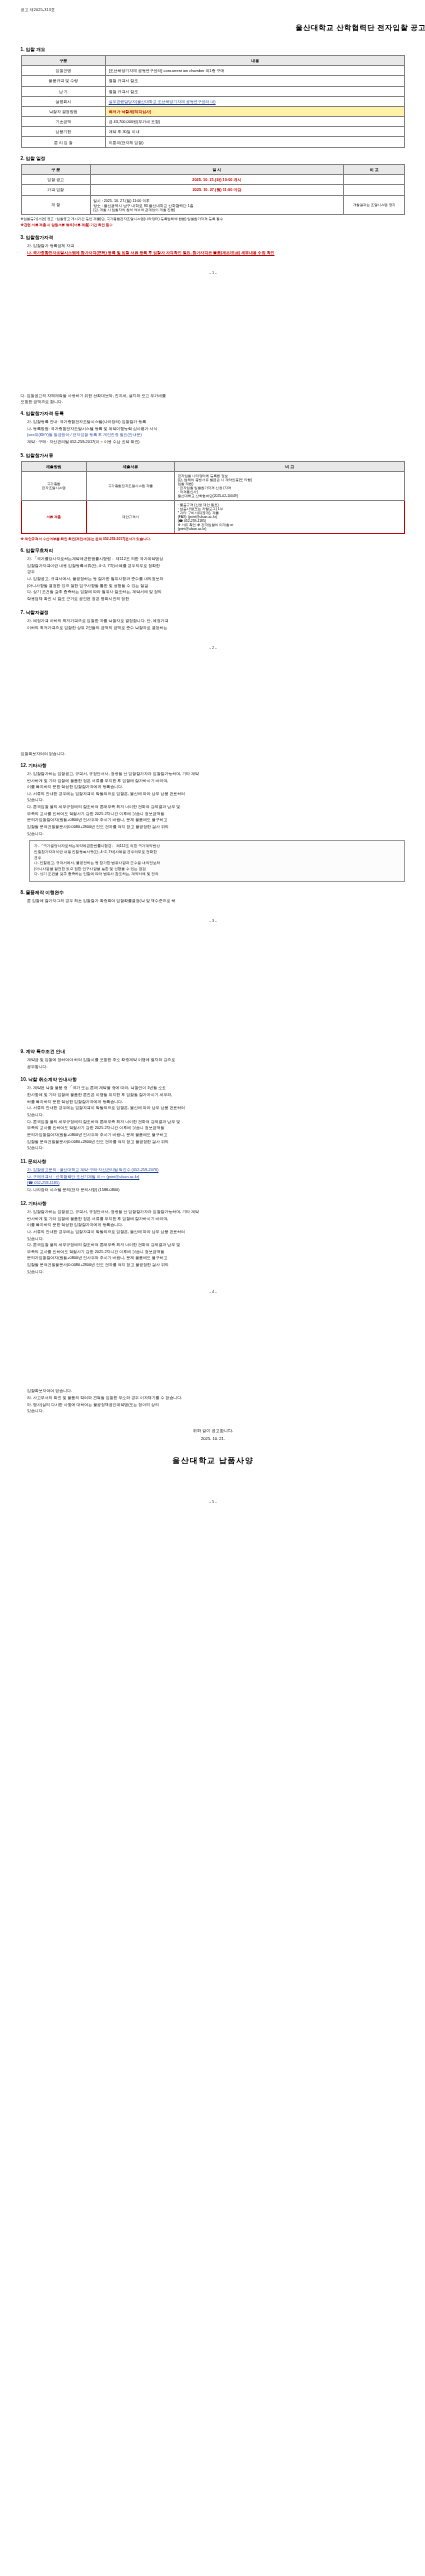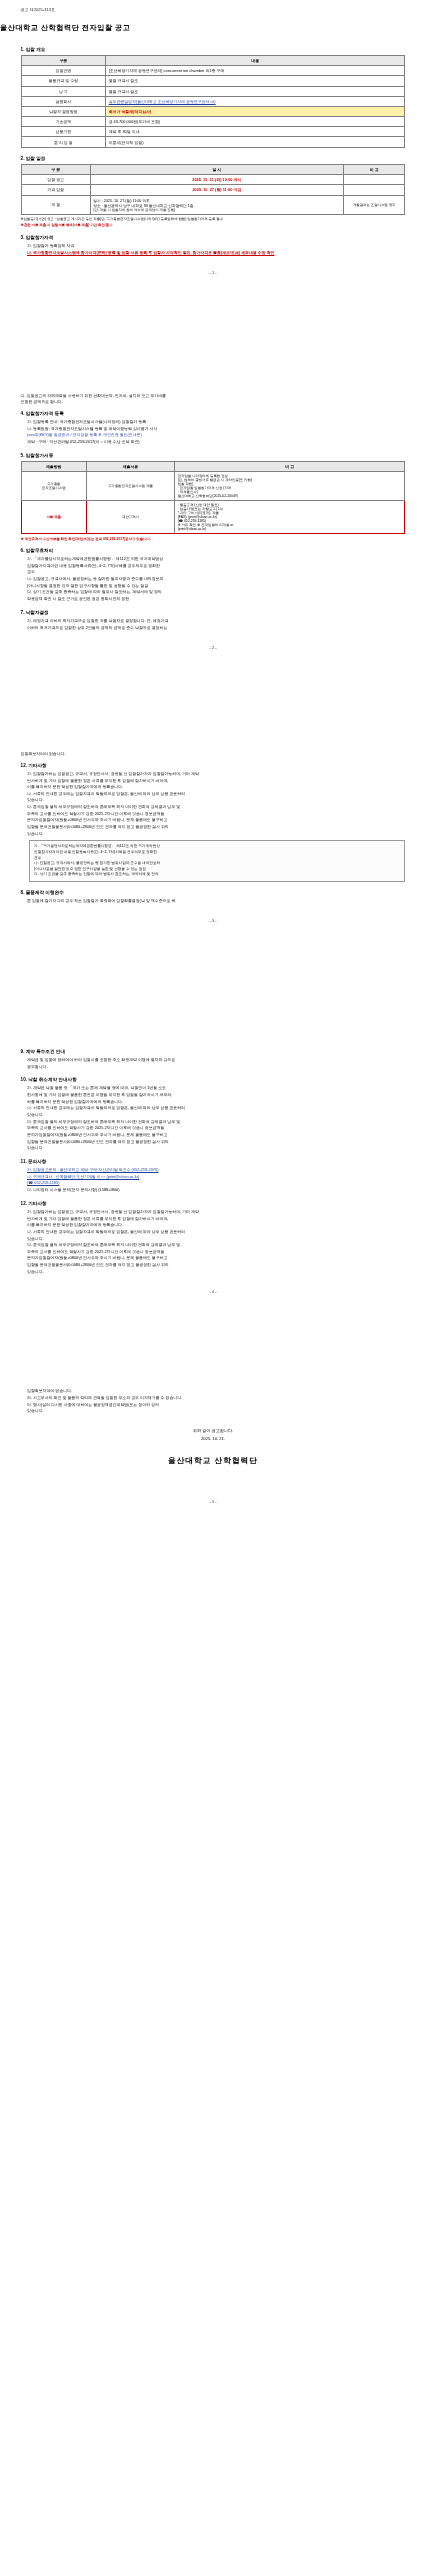--- a/index.html
+++ b/index.html
@@ -1,21 +1,21 @@
 <!DOCTYPE html>
 <html lang="ko" style="font-size:8.2px"><head>
 <meta charset="utf-8">
 <style>
   html,body{margin:0;padding:0;background:#ffffff;}
   body{font-family:"Liberation Sans","DejaVu Sans",sans-serif;color:#000;}
   .page{width:426px;margin:0 auto;position:relative;}
   .sheet{width:426px;box-sizing:border-box;padding:0;}
   
   .docnum{font-size:3.9px;color:#222;padding:7.2px 0 0 20.6px;letter-spacing:0.1px;}
-  .title{text-align:left;font-size:7.2px;font-weight:bold;letter-spacing:0.5px;margin:11.3px 0 13.4px;}
+  .title{text-align:right;font-size:7.2px;font-weight:bold;letter-spacing:0.5px;margin:11.3px 0 13.4px;}
   .sec{font-size:4.6px;font-weight:bold;margin:0 0 3.1px 20.6px;}
   .blk{margin:0 20.6px;}
   table.t{border-collapse:collapse;width:100%;font-size:3.9px;}
   table.t th,table.t td{border:0.5px solid #808080;padding:2.1px 2.6px;vertical-align:middle;}
   table.t th{background:#e8e8e8;text-align:center;font-weight:bold;}
   .c{text-align:center;}
   .redb{color:#c00000;font-weight:bold;}
   .blue{color:#1f3f9c;}
   .u{text-decoration:underline;}
   .hl{background:#fff2a8;}
@@ -290,21 +290,21 @@
     <div class="kv">
       <div>입찰확보자여여 없습니다.</div>
       <div>라. 사고부서의 확인 및 물품의 착여와 견적을 입찰한 부소와 경우 이자체기를 수 없습니다.</div>
       <div>마. 행사(실의 다시한 사항에 대하여는 불공정책공간계약법(또는 정이의 상의</div>
       <div>   있습니다.</div>
     </div>
 
     <div class="sig">
       <div>위와 같이 공고합니다.</div>
       <div class="date">2025. 10. 21.</div>
-      <div class="org">울산대학교 산학협력단</div>
+      <div class="org">울산대학교 납품사양</div>
     </div>
 
     <div class="pnum" style="margin-top:31px">- 5 -</div>
     <div style="height:20.6px"></div>
   </div>
 
 </div>
 
 
 </body></html>

